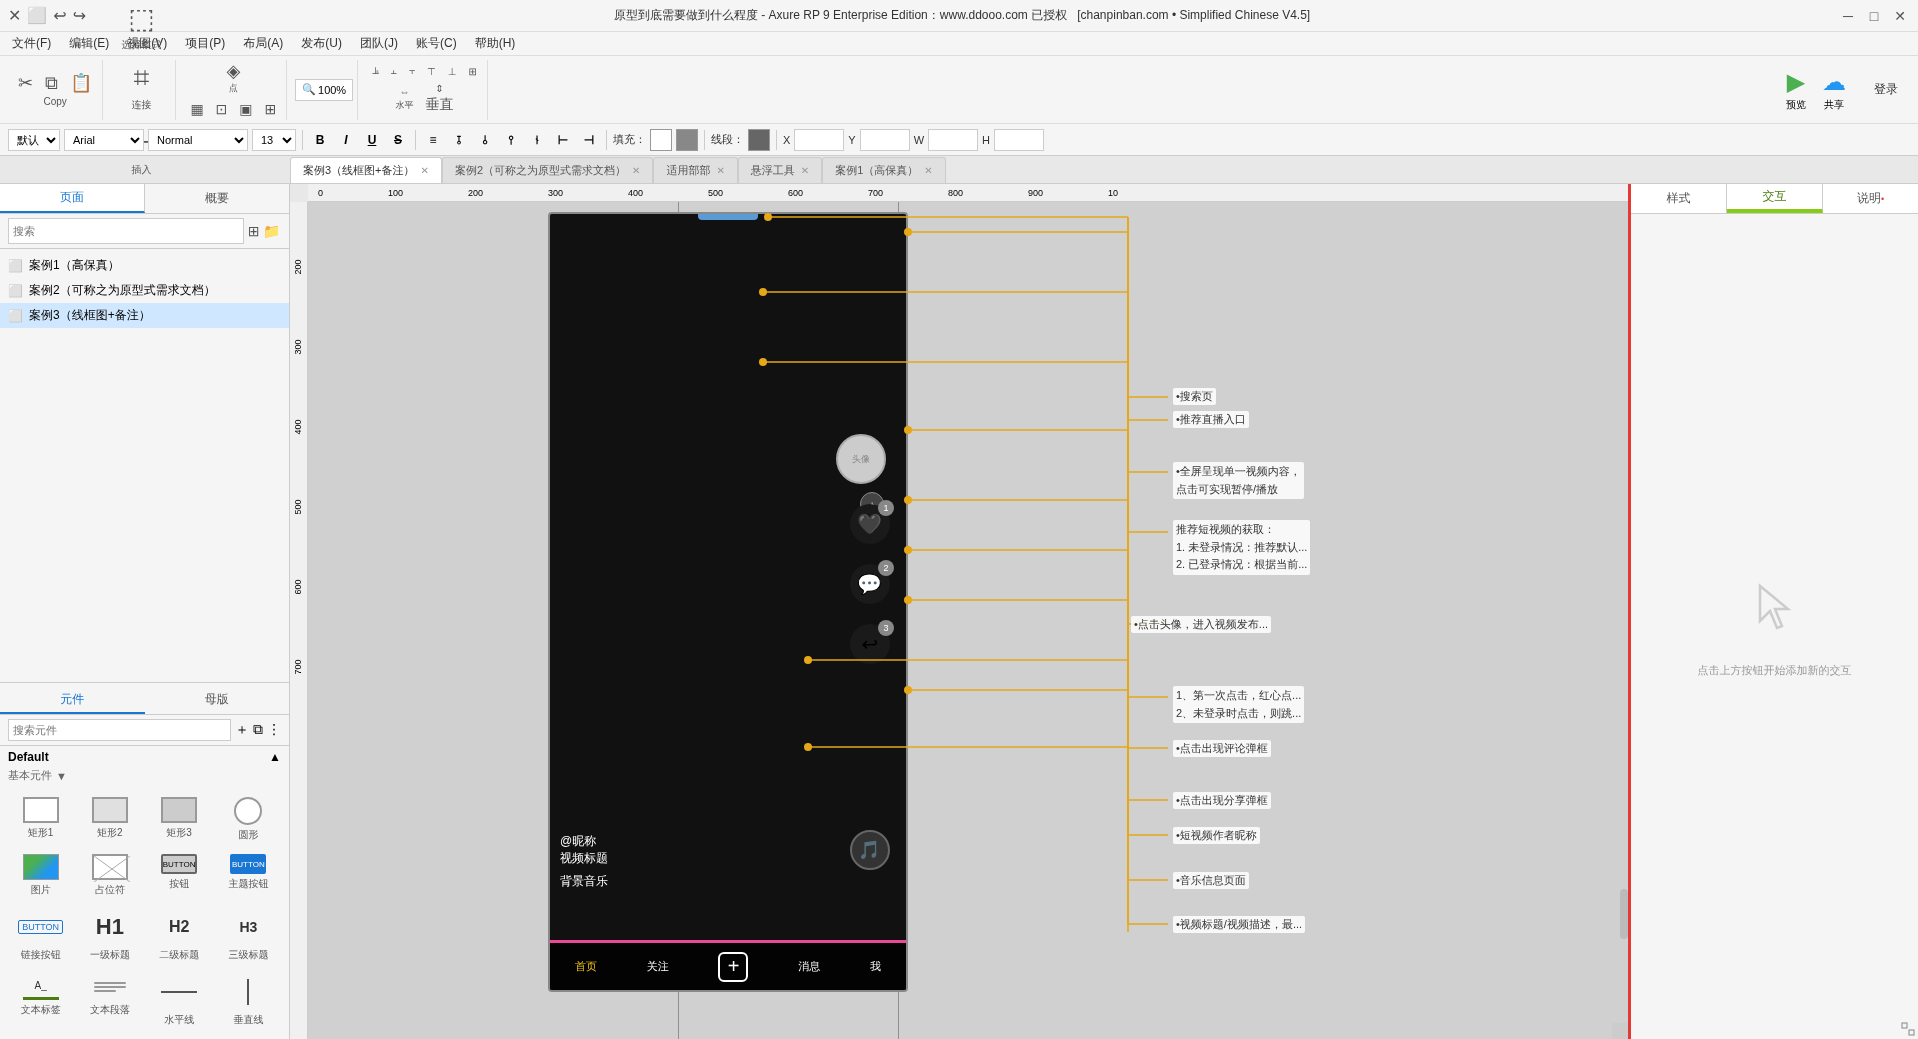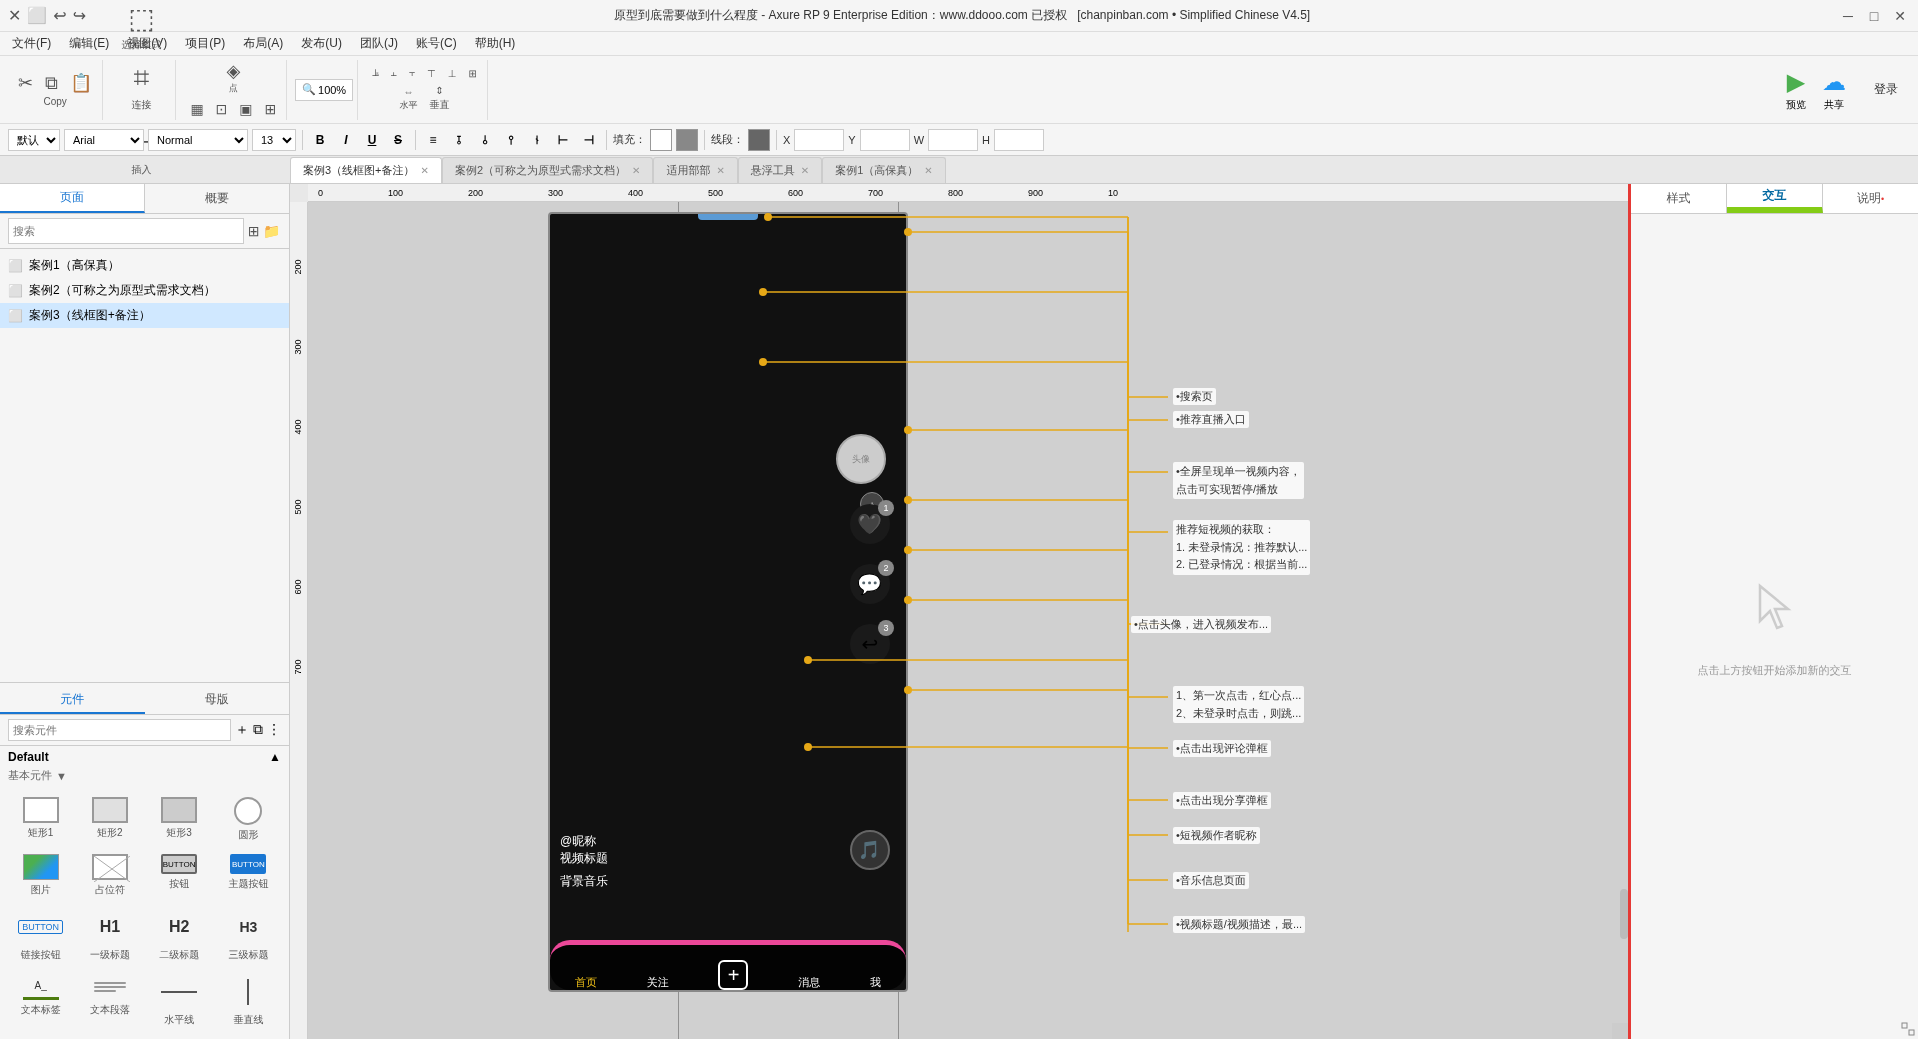--- a/index.html
+++ b/index.html
@@ -342,24 +342,23 @@
       flex-direction: column;
     }
     
     .phone-bottom-nav {
       position: absolute;
       bottom: 0;
       width: 100%;
       height: 50px;
       background: rgba(0,0,0,0.8);
       display: flex;
-      align-items: flex-end;
+      align-items: center;
       justify-content: space-around;
-      border-top: 5px solid #ec4899;
-      border-radius: 20px;
+      border-top: 3px solid #ec4899;
     }
     .nav-item { color: white; font-size: 11px; text-align: center; cursor: pointer; }
     .nav-item.active { color: #f5c518; }
     .nav-plus {
       width: 30px; height: 30px;
       border: 2px solid white;
       border-radius: 6px;
       display: flex; align-items: center; justify-content: center;
       color: white; font-size: 20px; cursor: pointer;
     }
@@ -439,23 +438,23 @@
     .right-panel-tab {
       flex: 1;
       display: flex; align-items: center; justify-content: center;
       font-size: 12px;
       cursor: pointer;
       color: #555;
       border-right: 1px solid #ccc;
     }
     .right-panel-tab:last-child { border-right: none; }
     .right-panel-tab.active {
-      color: #0369a1;
-      font-weight: 700;
-      border-bottom: 6px solid #84cc16;
+      color: #4d7c0f;
+      font-weight: 400;
+      border-bottom: 4px solid #84cc16;
     }
     .new-interaction-btn {
       margin: 12px;
       background: #1976d2;
       color: white;
       text-align: center;
       padding: 8px;
       border-radius: 3px;
       cursor: pointer;
       font-size: 13px;
@@ -520,21 +519,21 @@
     
     .shape-rect { width: 36px; height: 26px; border: 2px solid #999; background: white; }
     .shape-rect2 { width: 36px; height: 26px; border: 2px solid #999; background: #e0e0e0; }
     .shape-rect3 { width: 36px; height: 26px; border: 2px solid #999; background: #ccc; }
     .shape-circle { width: 28px; height: 28px; border: 2px solid #999; border-radius: 50%; background: white; }
     .shape-img { width: 36px; height: 26px; border: 1px solid #999; background: linear-gradient(135deg,#4CAF50 30%,#2196F3 70%); }
     .shape-placeholder { width: 36px; height: 26px; border: 2px solid #999; background: white; position: relative; }
     .shape-btn { width: 36px; height: 20px; border: 2px solid #666; background: #ccc; border-radius: 2px; display:flex; align-items:center; justify-content:center; font-size:8px; }
     .shape-btn2 { width: 36px; height: 20px; border: 2px solid #1976d2; background: #1976d2; border-radius: 2px; display:flex; align-items:center; justify-content:center; font-size:8px; color:white; }
 
-    .h1-preview { font-size: 16px; font-weight: bold; color: #333; }
+    .h1-preview { font-size: 22px; font-weight: bold; color: #333; }
     .h2-preview { font-size: 16px; font-weight: bold; color: #333; }
     .h3-preview { font-size: 14px; font-weight: bold; color: #333; }
     .link-preview { font-size: 9px; color: #1976d2; border: 1px solid #1976d2; border-radius: 2px; padding: 1px 3px; }
 
     .text-label-preview {
       width: 36px; height: 26px;
       display: flex; align-items: center; justify-content: center;
       font-size: 10px; color: #333;
       border-bottom: 3px solid #4d7c0f;
     }
@@ -664,21 +663,21 @@
           <span>⊞</span>
         </div>
     </div>
     <div class="tb-row">
       <div class="tb-btn">
           <span>⇔</span>
           <span style="font-size:9px">水平</span>
         </div>
       <div class="tb-btn">
           <span>⇕</span>
-          <span style="font-size:10px">垂直</span>
+          <span style="font-size:14px">垂直</span>
         </div>
     </div>
   </div>
 
   <div class="toolbar-right">
     <div class="preview-btn">
       <span class="icon" style="color:#4CAF50;font-size:24px">▶</span>
       <span style="font-size:10px">预览</span>
     </div>
     <div class="share-btn">

